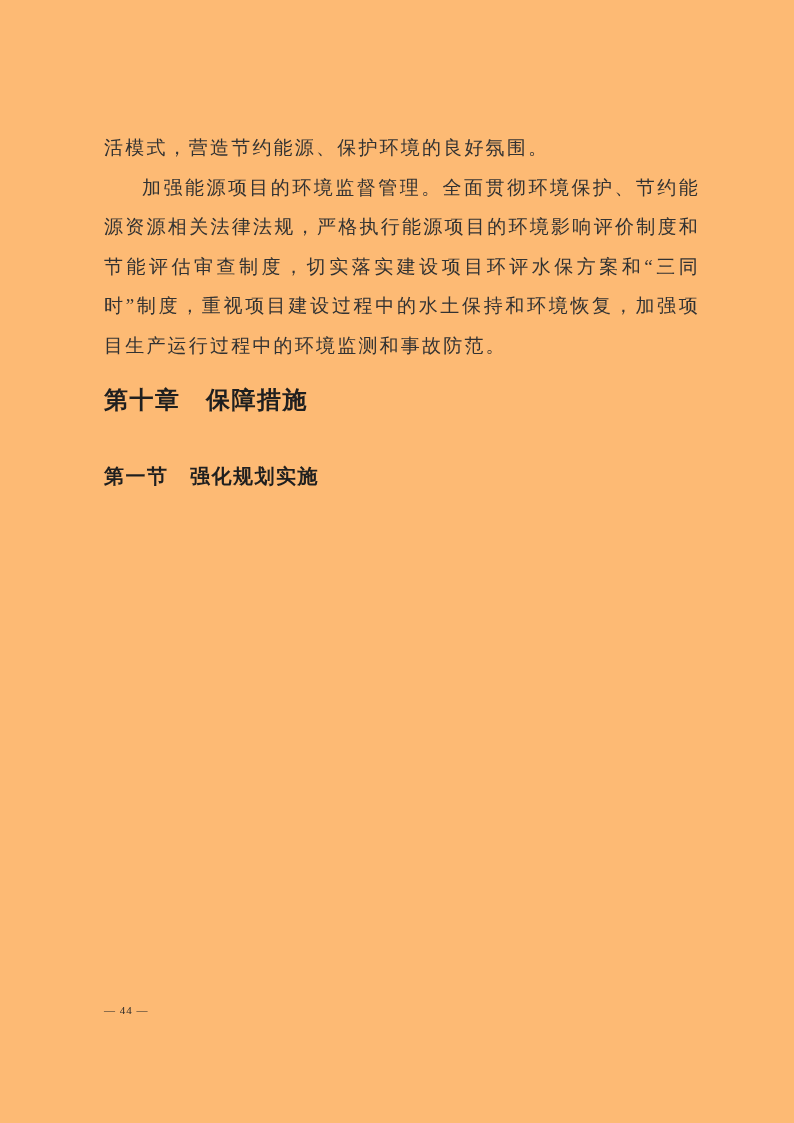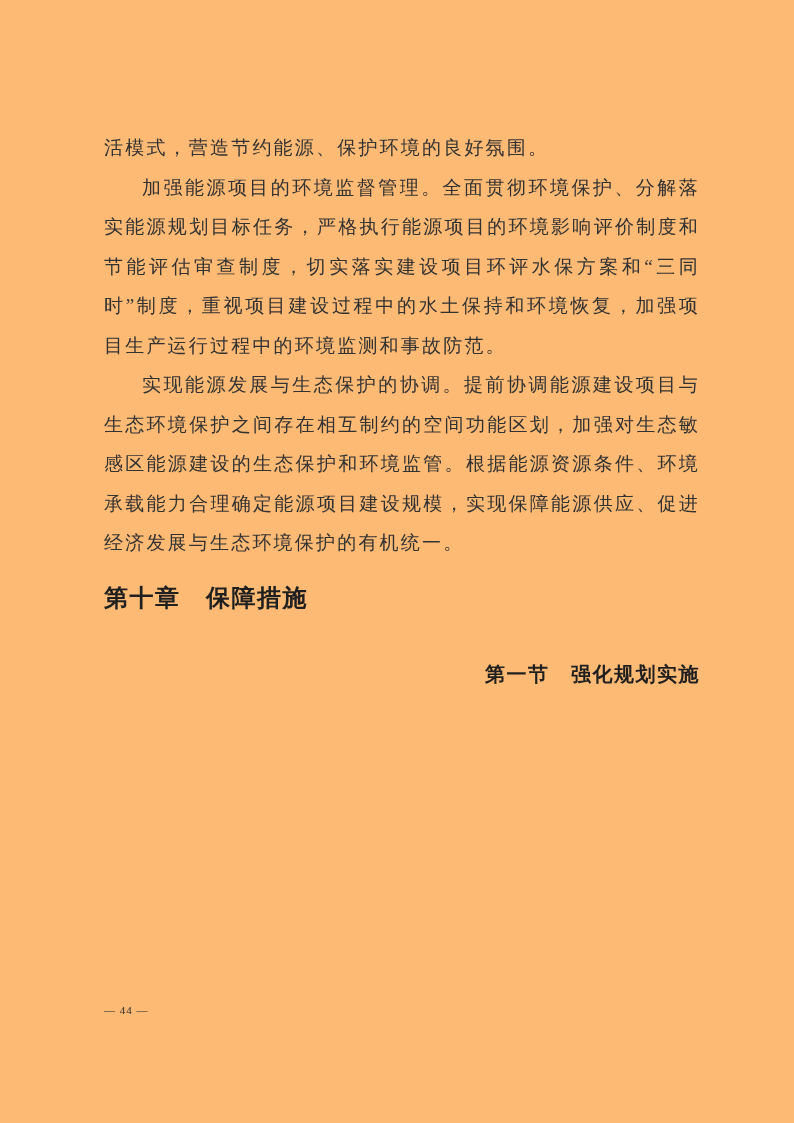--- a/index.html
+++ b/index.html
@@ -43,40 +43,39 @@
     font-weight: bold;
     letter-spacing: 1.5px;
     color: #1f1f1f;
     font-family: "Liberation Serif", "DejaVu Serif", serif;
   }
   .section-heading {
     margin: 47px 0 28px 0;
     font-size: 20px;
     line-height: 28px;
     font-weight: bold;
-    text-align: right;
+    text-align: left;
     letter-spacing: 1.5px;
     color: #1f1f1f;
     font-family: "Liberation Sans", "DejaVu Sans", sans-serif;
   }
   .page-footer {
     position: absolute;
     left: 104px;
     top: 1000px;
     font-size: 11px;
     line-height: 20px;
     letter-spacing: 1px;
     color: #2a2a2a;
   }
 </style>
 </head>
 <body>
 
 <div class="page">
   <div class="content">
     <p class="body-text">活模式，营造节约能源、保护环境的良好氛围。</p>
-    <p class="body-text indent">加强能源项目的环境监督管理。全面贯彻环境保护、分解落实能源规划目标任务，严格执行能源项目的环境影响评价制度和节能评估审查制度，切实落实建设项目环评水保方案和“三同时”制度，重视项目建设过程中的水土保持和环境恢复，加强项目生产运行过程中的环境监测和事故防范。</p>
-    <p class="body-text indent">实现能源发展与生态保护的协调。提前协调能源建设项目与生态环境保护之间存在相互制约的空间功能区划，加强对生态敏感区能源建设的生态保护和环境监管。根据能源资源条件、环境承载能力合理确定能源项目建设规模，实现保障能源供应、促进经济发展与生态环境保护的有机统一。</p>
+    <p class="body-text indent">加强能源项目的环境监督管理。全面贯彻环境保护、节约能源资源相关法律法规，严格执行能源项目的环境影响评价制度和节能评估审查制度，切实落实建设项目环评水保方案和“三同时”制度，重视项目建设过程中的水土保持和环境恢复，加强项目生产运行过程中的环境监测和事故防范。</p>
     <h1 class="chapter-heading">第十章　保障措施</h1>
     <h2 class="section-heading">第一节　强化规划实施</h2>
   </div>
   <div class="page-footer">— 44 —</div>
 </div>
 
 </body></html>

